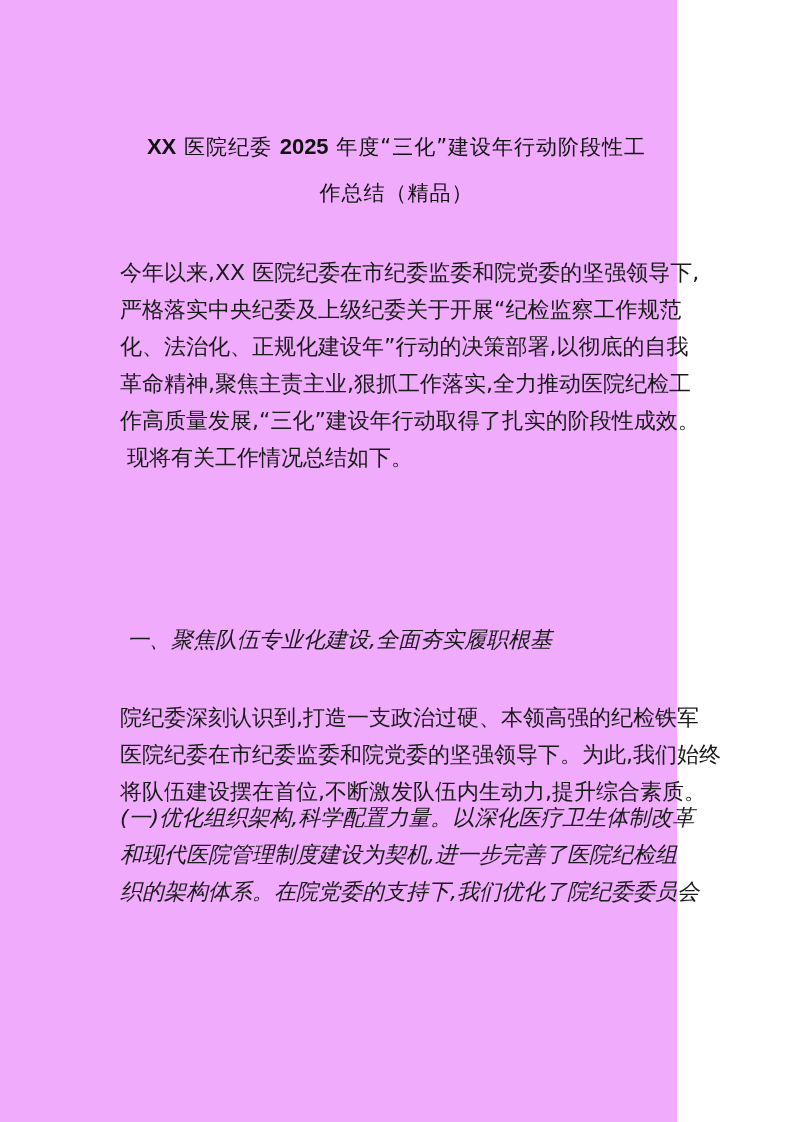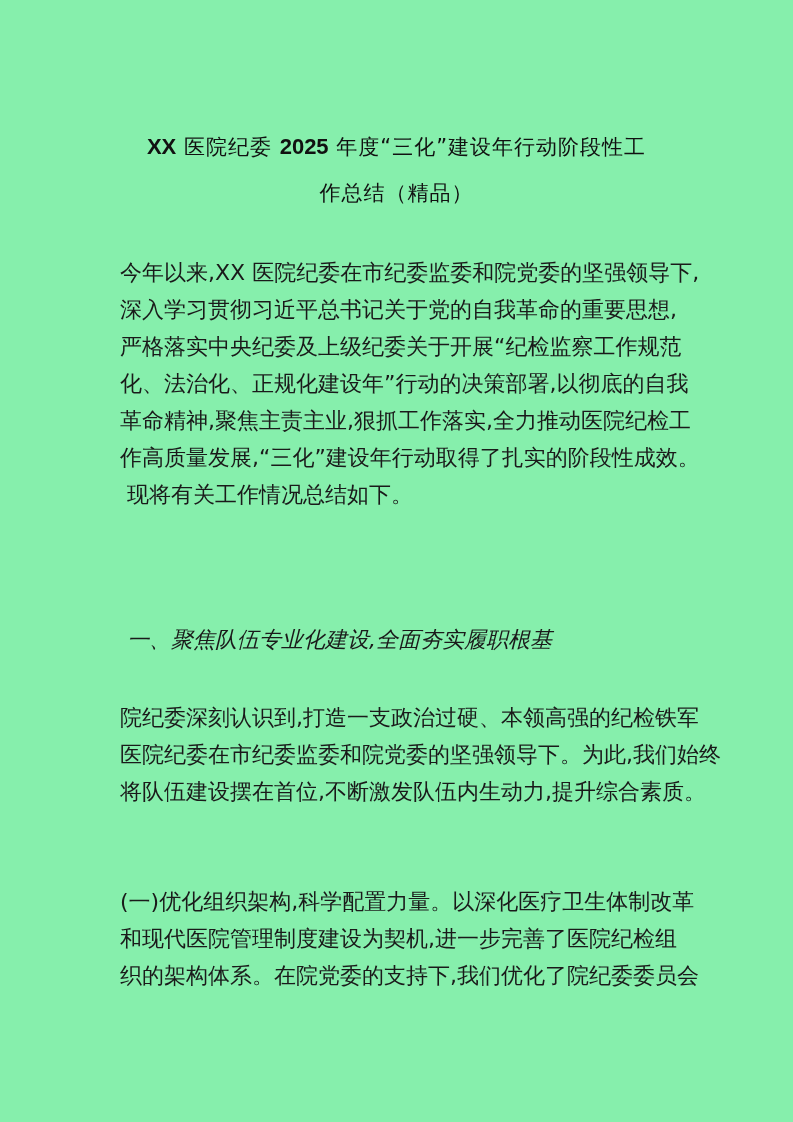--- a/index.html
+++ b/index.html
@@ -12,23 +12,23 @@
       height: 1122px;
       position: relative;
       overflow: hidden;
       font-family: "DejaVu Sans", "Liberation Sans", sans-serif;
       color: #1a1a1a;
     }
     .page {
       position: absolute;
       left: 0;
       top: 0;
-      width: 793px;
+      width: 677px;
       height: 1122px;
-      background: #86efac;
+      background: #f0abfc;
     }
     .title {
       position: absolute;
       left: 100px;
       width: 593px;
       top: 124px;
       text-align: center;
       font-size: 21px;
       line-height: 46px;
       color: #111;
@@ -51,35 +51,34 @@
       text-align-last: justify;
       height: 37px;
     }
     .body-block .ln.last {
       text-align-last: left;
       margin-left: 7px;
     }
     #p-intro { top: 254px; }
     #h-section1 { top: 621px; font-style: italic; }
     #p-section1-intro { top: 699px; }
-    #p-subsection1 { top: 883px; }
+    #p-subsection1 { top: 799px; font-style: italic; }
   </style>
 </head>
 <body>
 
 <div class="page">
 
   <div class="title">
     <span class="line"><b>XX</b><span> 医院纪委 </span><b>2025</b><span> 年度“三化”建设年行动阶段性工</span></span>
     <span class="line">作总结（精品）</span>
   </div>
 
   <div class="body-block" id="p-intro">
     <span class="ln">今年以来,XX 医院纪委在市纪委监委和院党委的坚强领导下,</span>
-    <span class="ln">深入学习贯彻习近平总书记关于党的自我革命的重要思想,</span>
     <span class="ln">严格落实中央纪委及上级纪委关于开展“纪检监察工作规范</span>
     <span class="ln">化、法治化、正规化建设年”行动的决策部署,以彻底的自我</span>
     <span class="ln">革命精神,聚焦主责主业,狠抓工作落实,全力推动医院纪检工</span>
     <span class="ln">作高质量发展,“三化”建设年行动取得了扎实的阶段性成效。</span>
     <span class="ln last">现将有关工作情况总结如下。</span>
   </div>
 
   <div class="body-block" id="h-section1">
     <span class="ln last">一、聚焦队伍专业化建设,全面夯实履职根基</span>
   </div>

